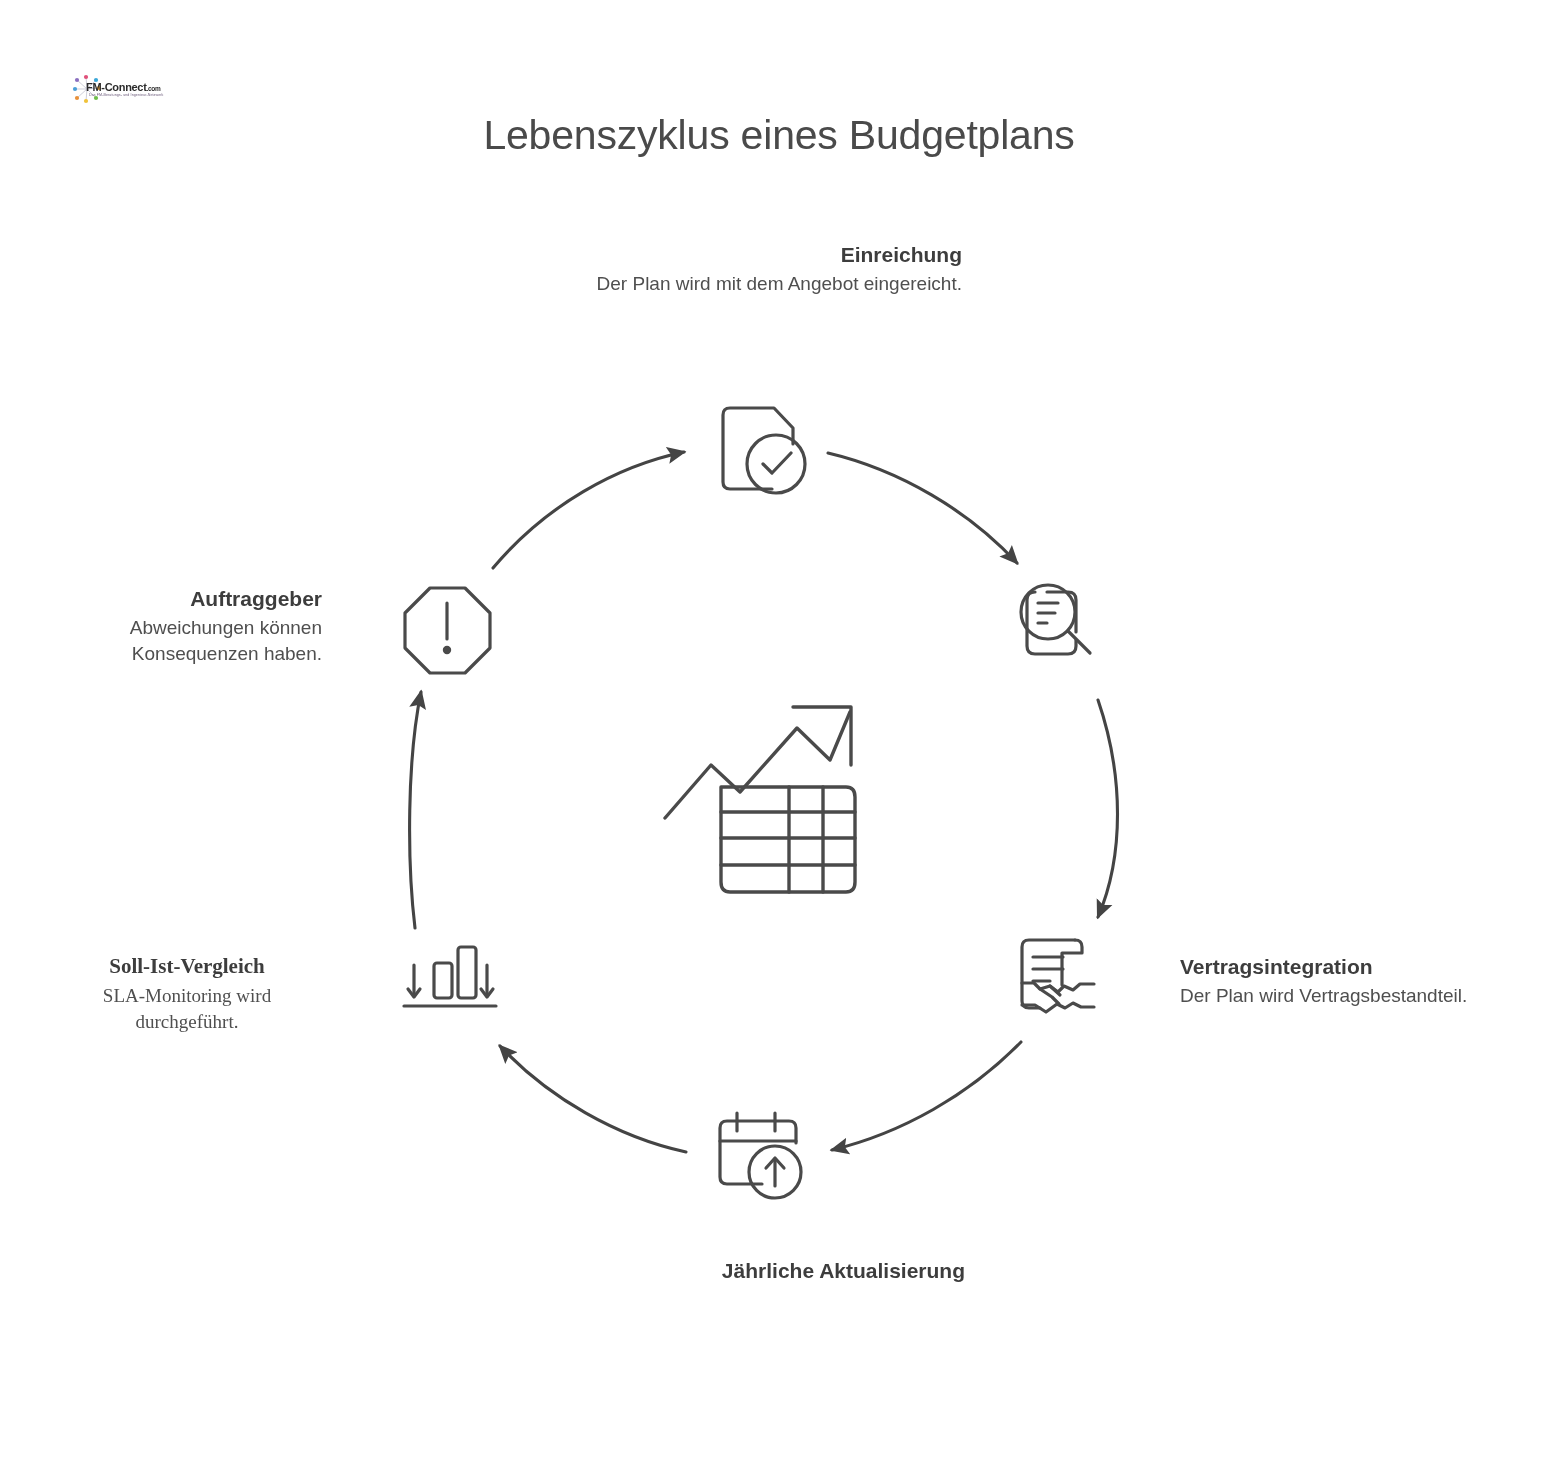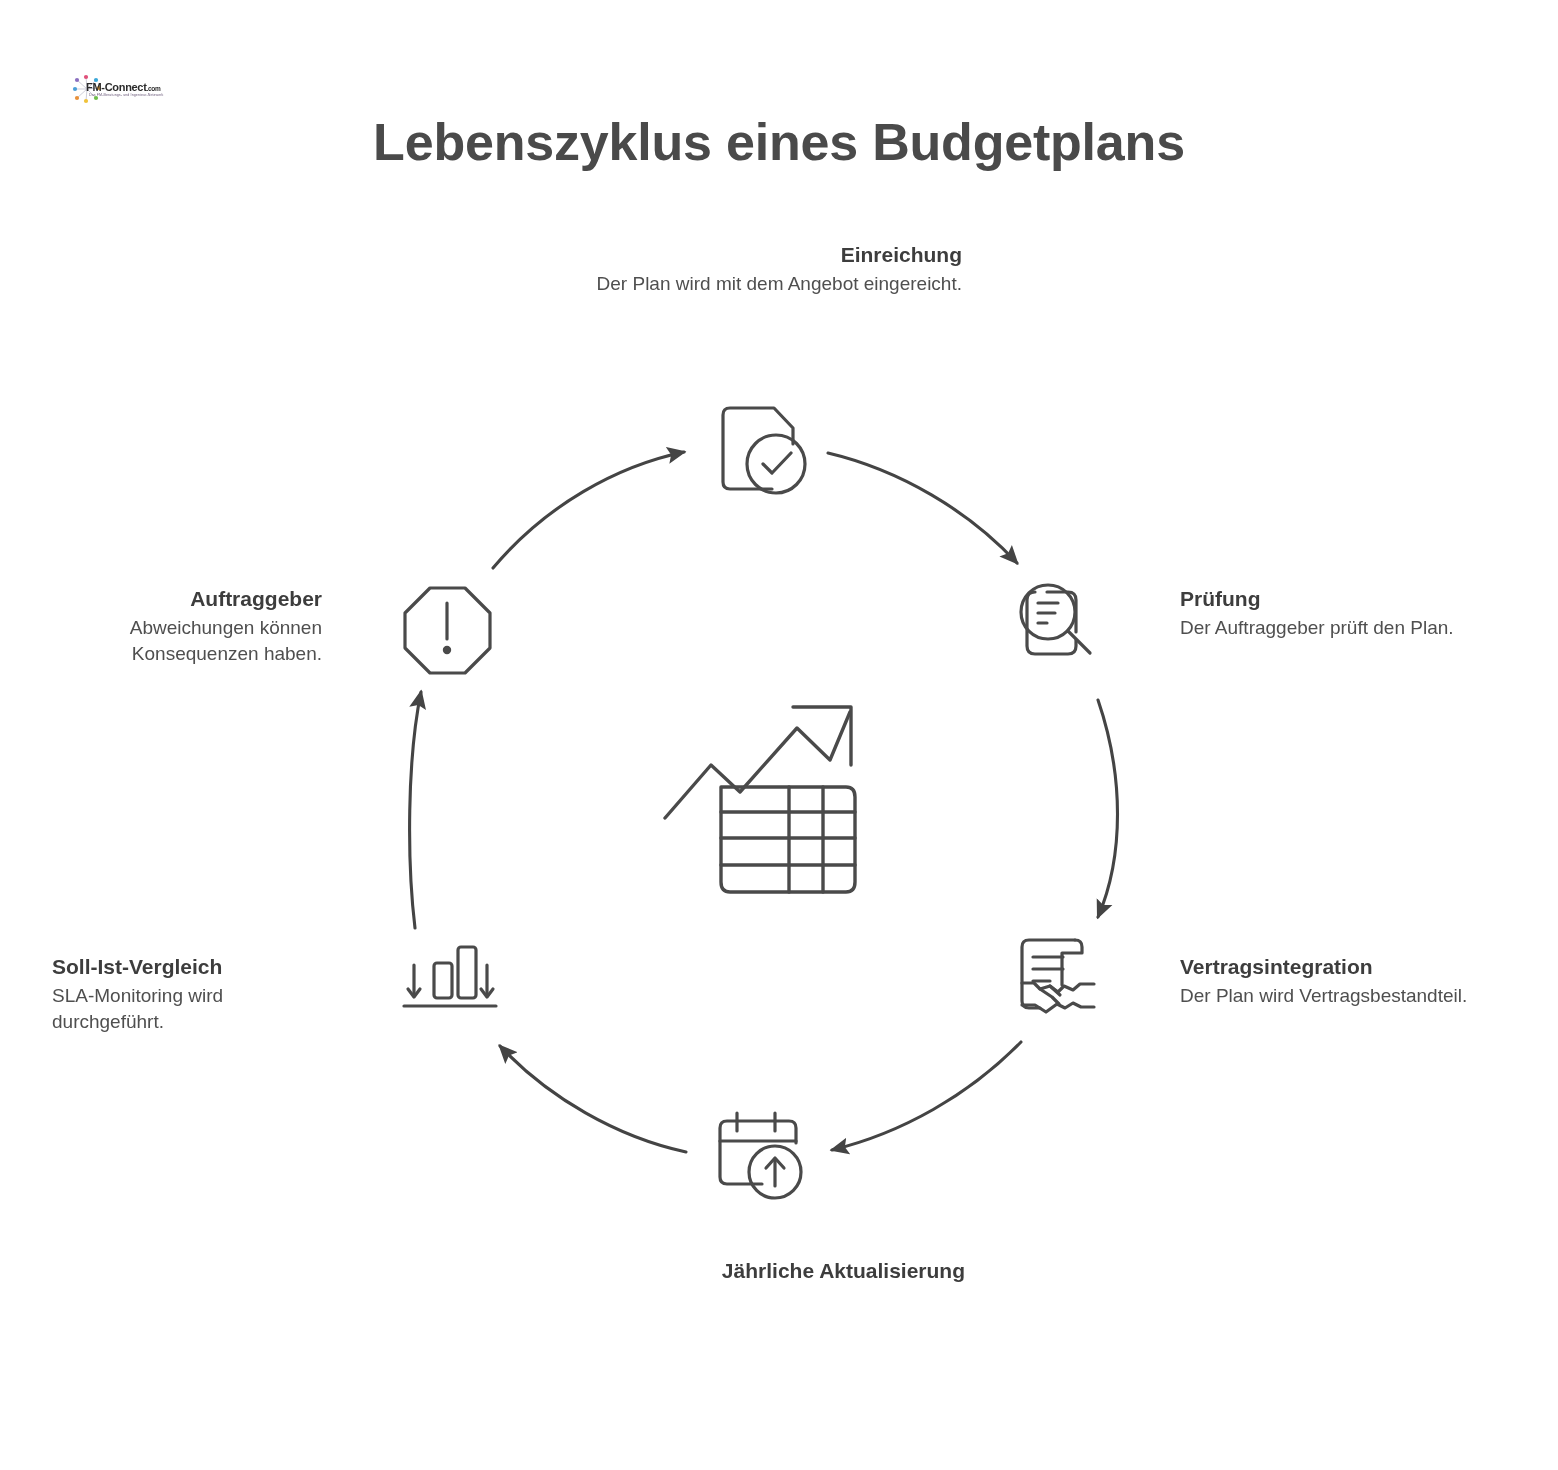--- a/index.html
+++ b/index.html
@@ -57,22 +57,22 @@
     letter-spacing: 0.1px;
   }
 
   
   .title {
     position: absolute;
     left: 0;
     top: 112px;
     width: 1558px;
     text-align: center;
-    font-size: 52px;
-    font-weight: bold;
+    font-size: 41px;
+    font-weight: normal;
     color: #4a4a4a;
     letter-spacing: -0.2px;
   }
 
   
   .stage {
     position: absolute;
     left: 0;
     top: 0;
     width: 1558px;
@@ -107,21 +107,21 @@
   
   #lbl-vertrag {
     left: 1180px; top: 953px; width: 310px; text-align: left;
   }
   
   #lbl-jaehrlich {
     left: 555px; top: 1257px; width: 410px; text-align: right;
   }
   
   #lbl-sollist {
-    left: 52px; top: 953px; width: 270px; text-align: left;
+    left: 52px; top: 953px; width: 270px; text-align: center; font-family: Liberation Serif, serif;
   }
   
   #lbl-konsequenzen {
     left: 42px; top: 585px; width: 280px; text-align: right;
   }
 </style>
 </head>
 <body>
 
 <div class="page">
@@ -242,24 +242,20 @@
         <circle cx="447" cy="650" r="2.6" fill="#4a4a4a"></circle>
       </g>
     </svg>
   </div>
 
   <div class="node-label" id="lbl-einreichung">
     <div class="nl-title">Einreichung</div>
     <div class="nl-desc">Der Plan wird mit dem Angebot eingereicht.</div>
   </div>
 
-  <div class="node-label" id="lbl-pruefung">
-    <div class="nl-title">Prüfung</div>
-    <div class="nl-desc">Der Auftraggeber prüft den Plan.</div>
-  </div>
 
   <div class="node-label" id="lbl-vertrag">
     <div class="nl-title">Vertragsintegration</div>
     <div class="nl-desc">Der Plan wird Vertragsbestandteil.</div>
   </div>
 
   <div class="node-label" id="lbl-jaehrlich">
     <div class="nl-title">Jährliche Aktualisierung</div>
   </div>
 

